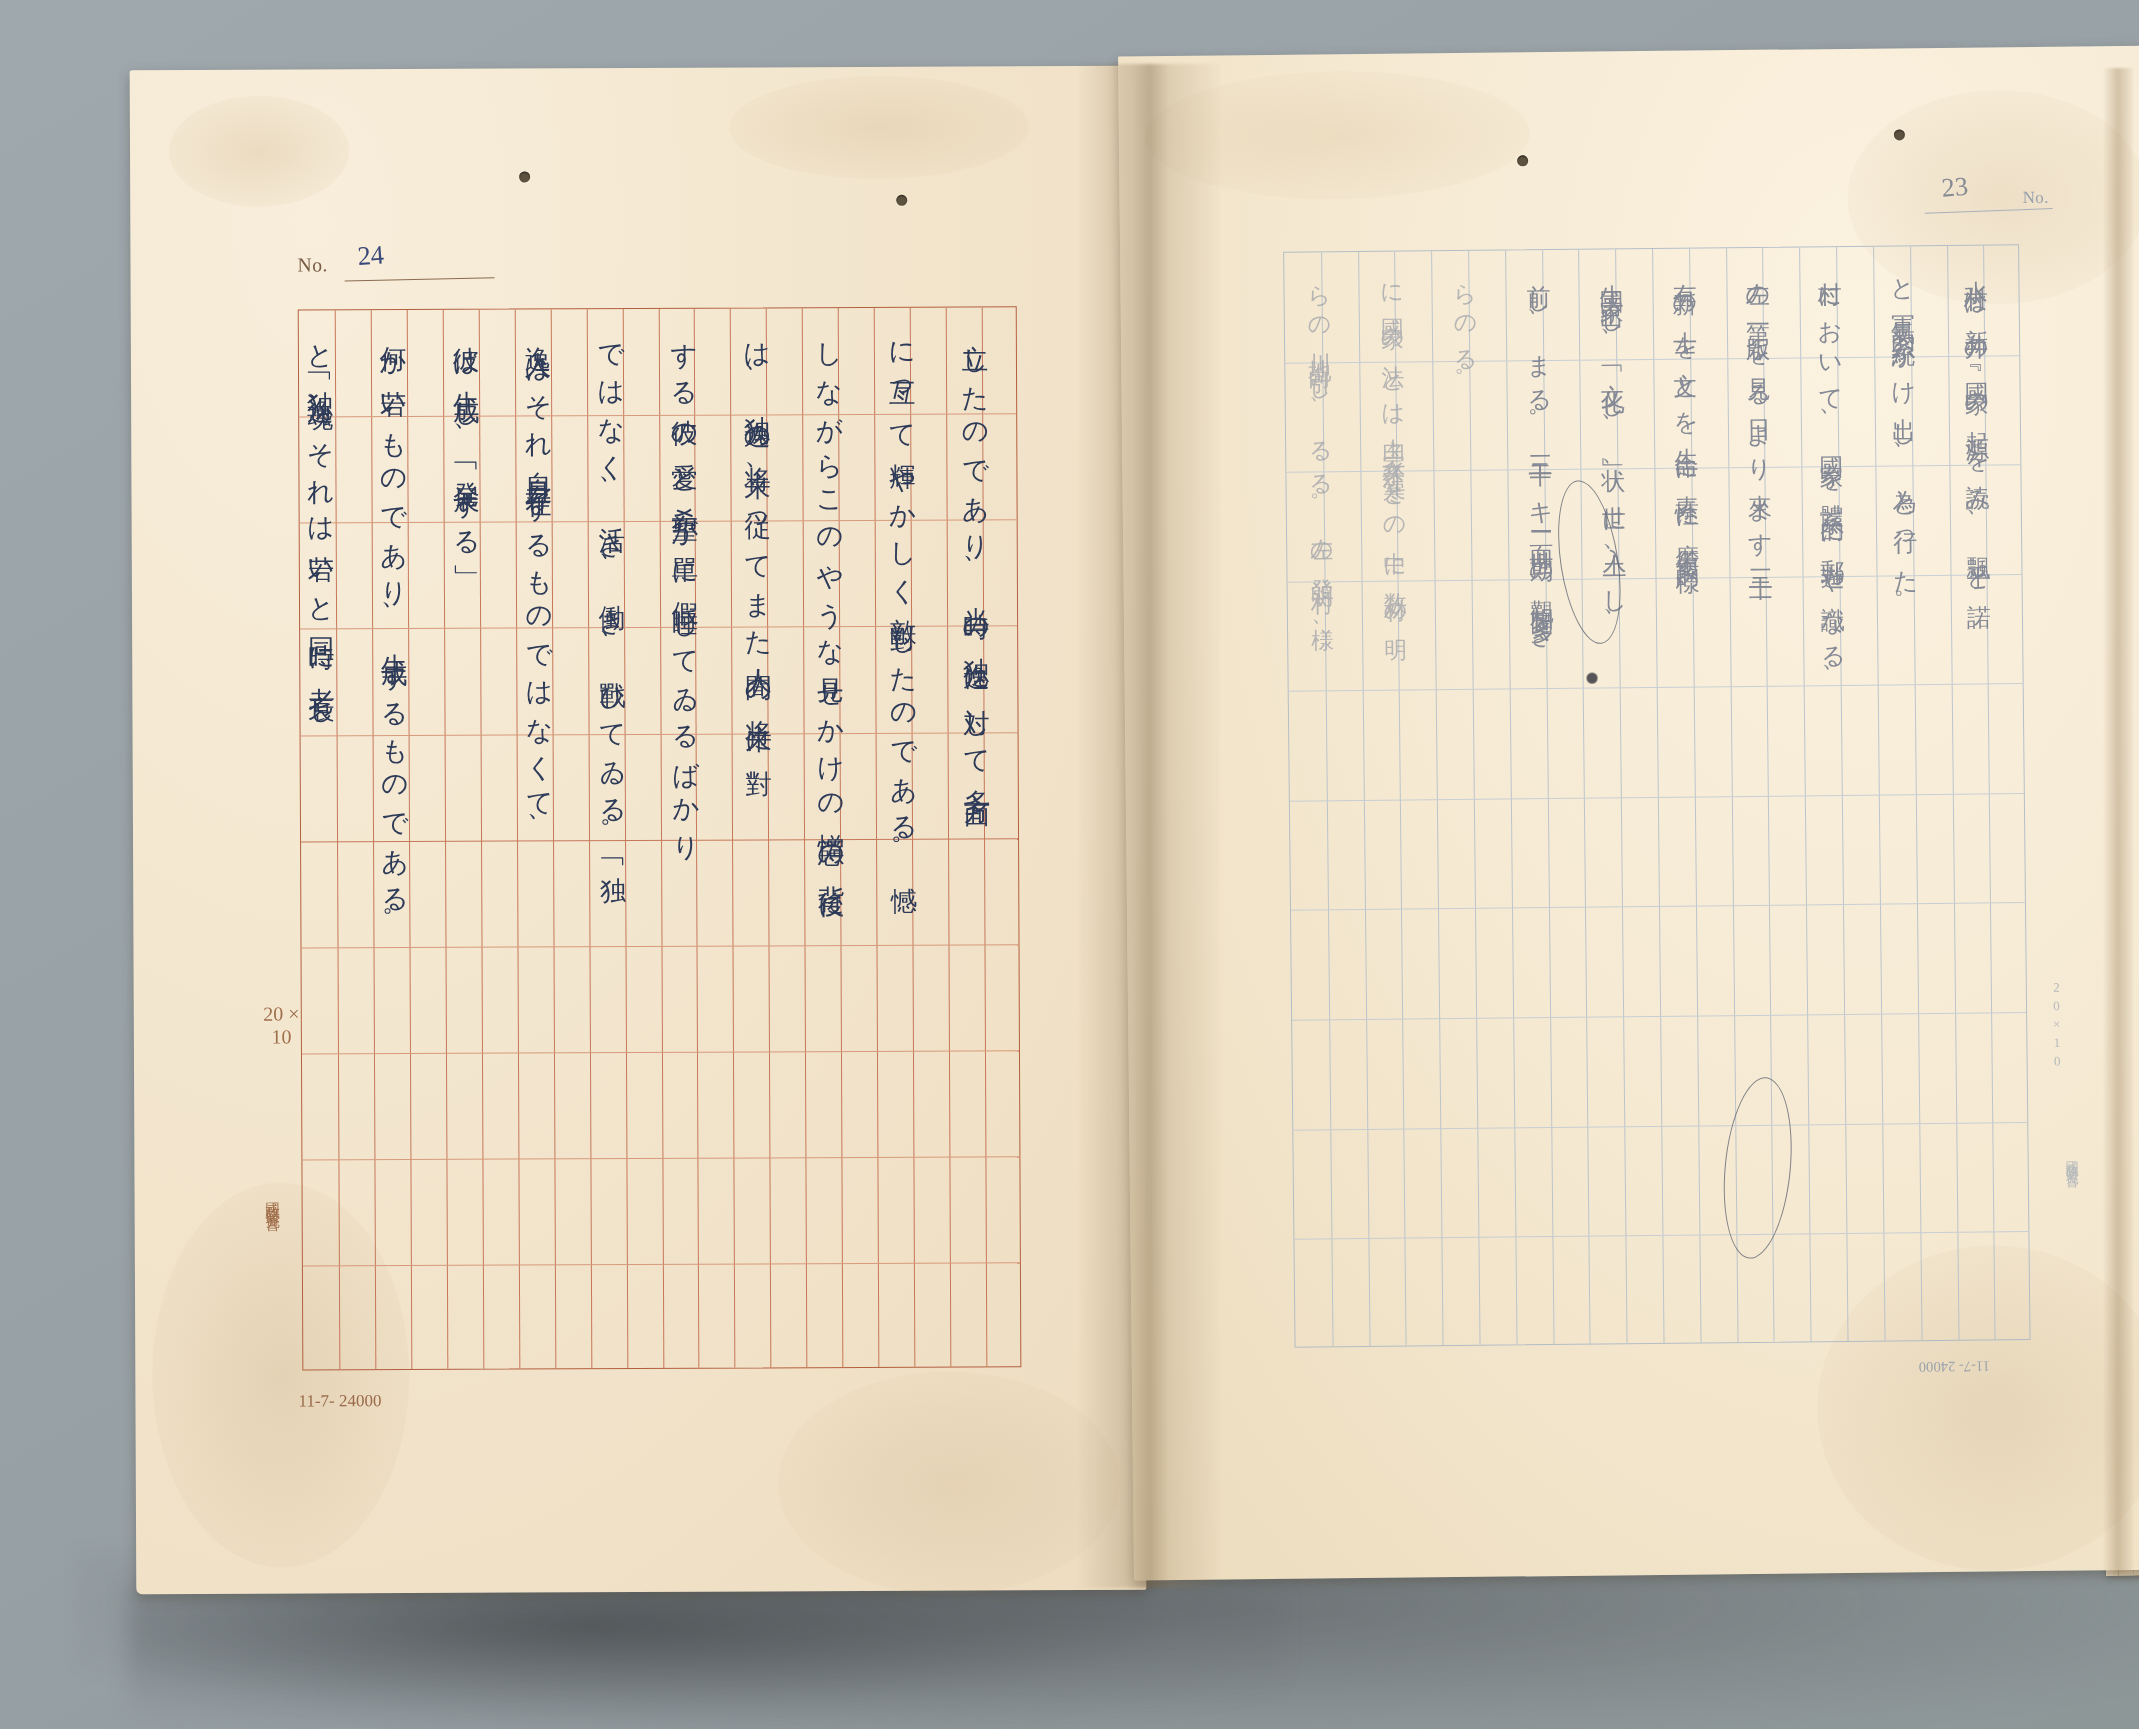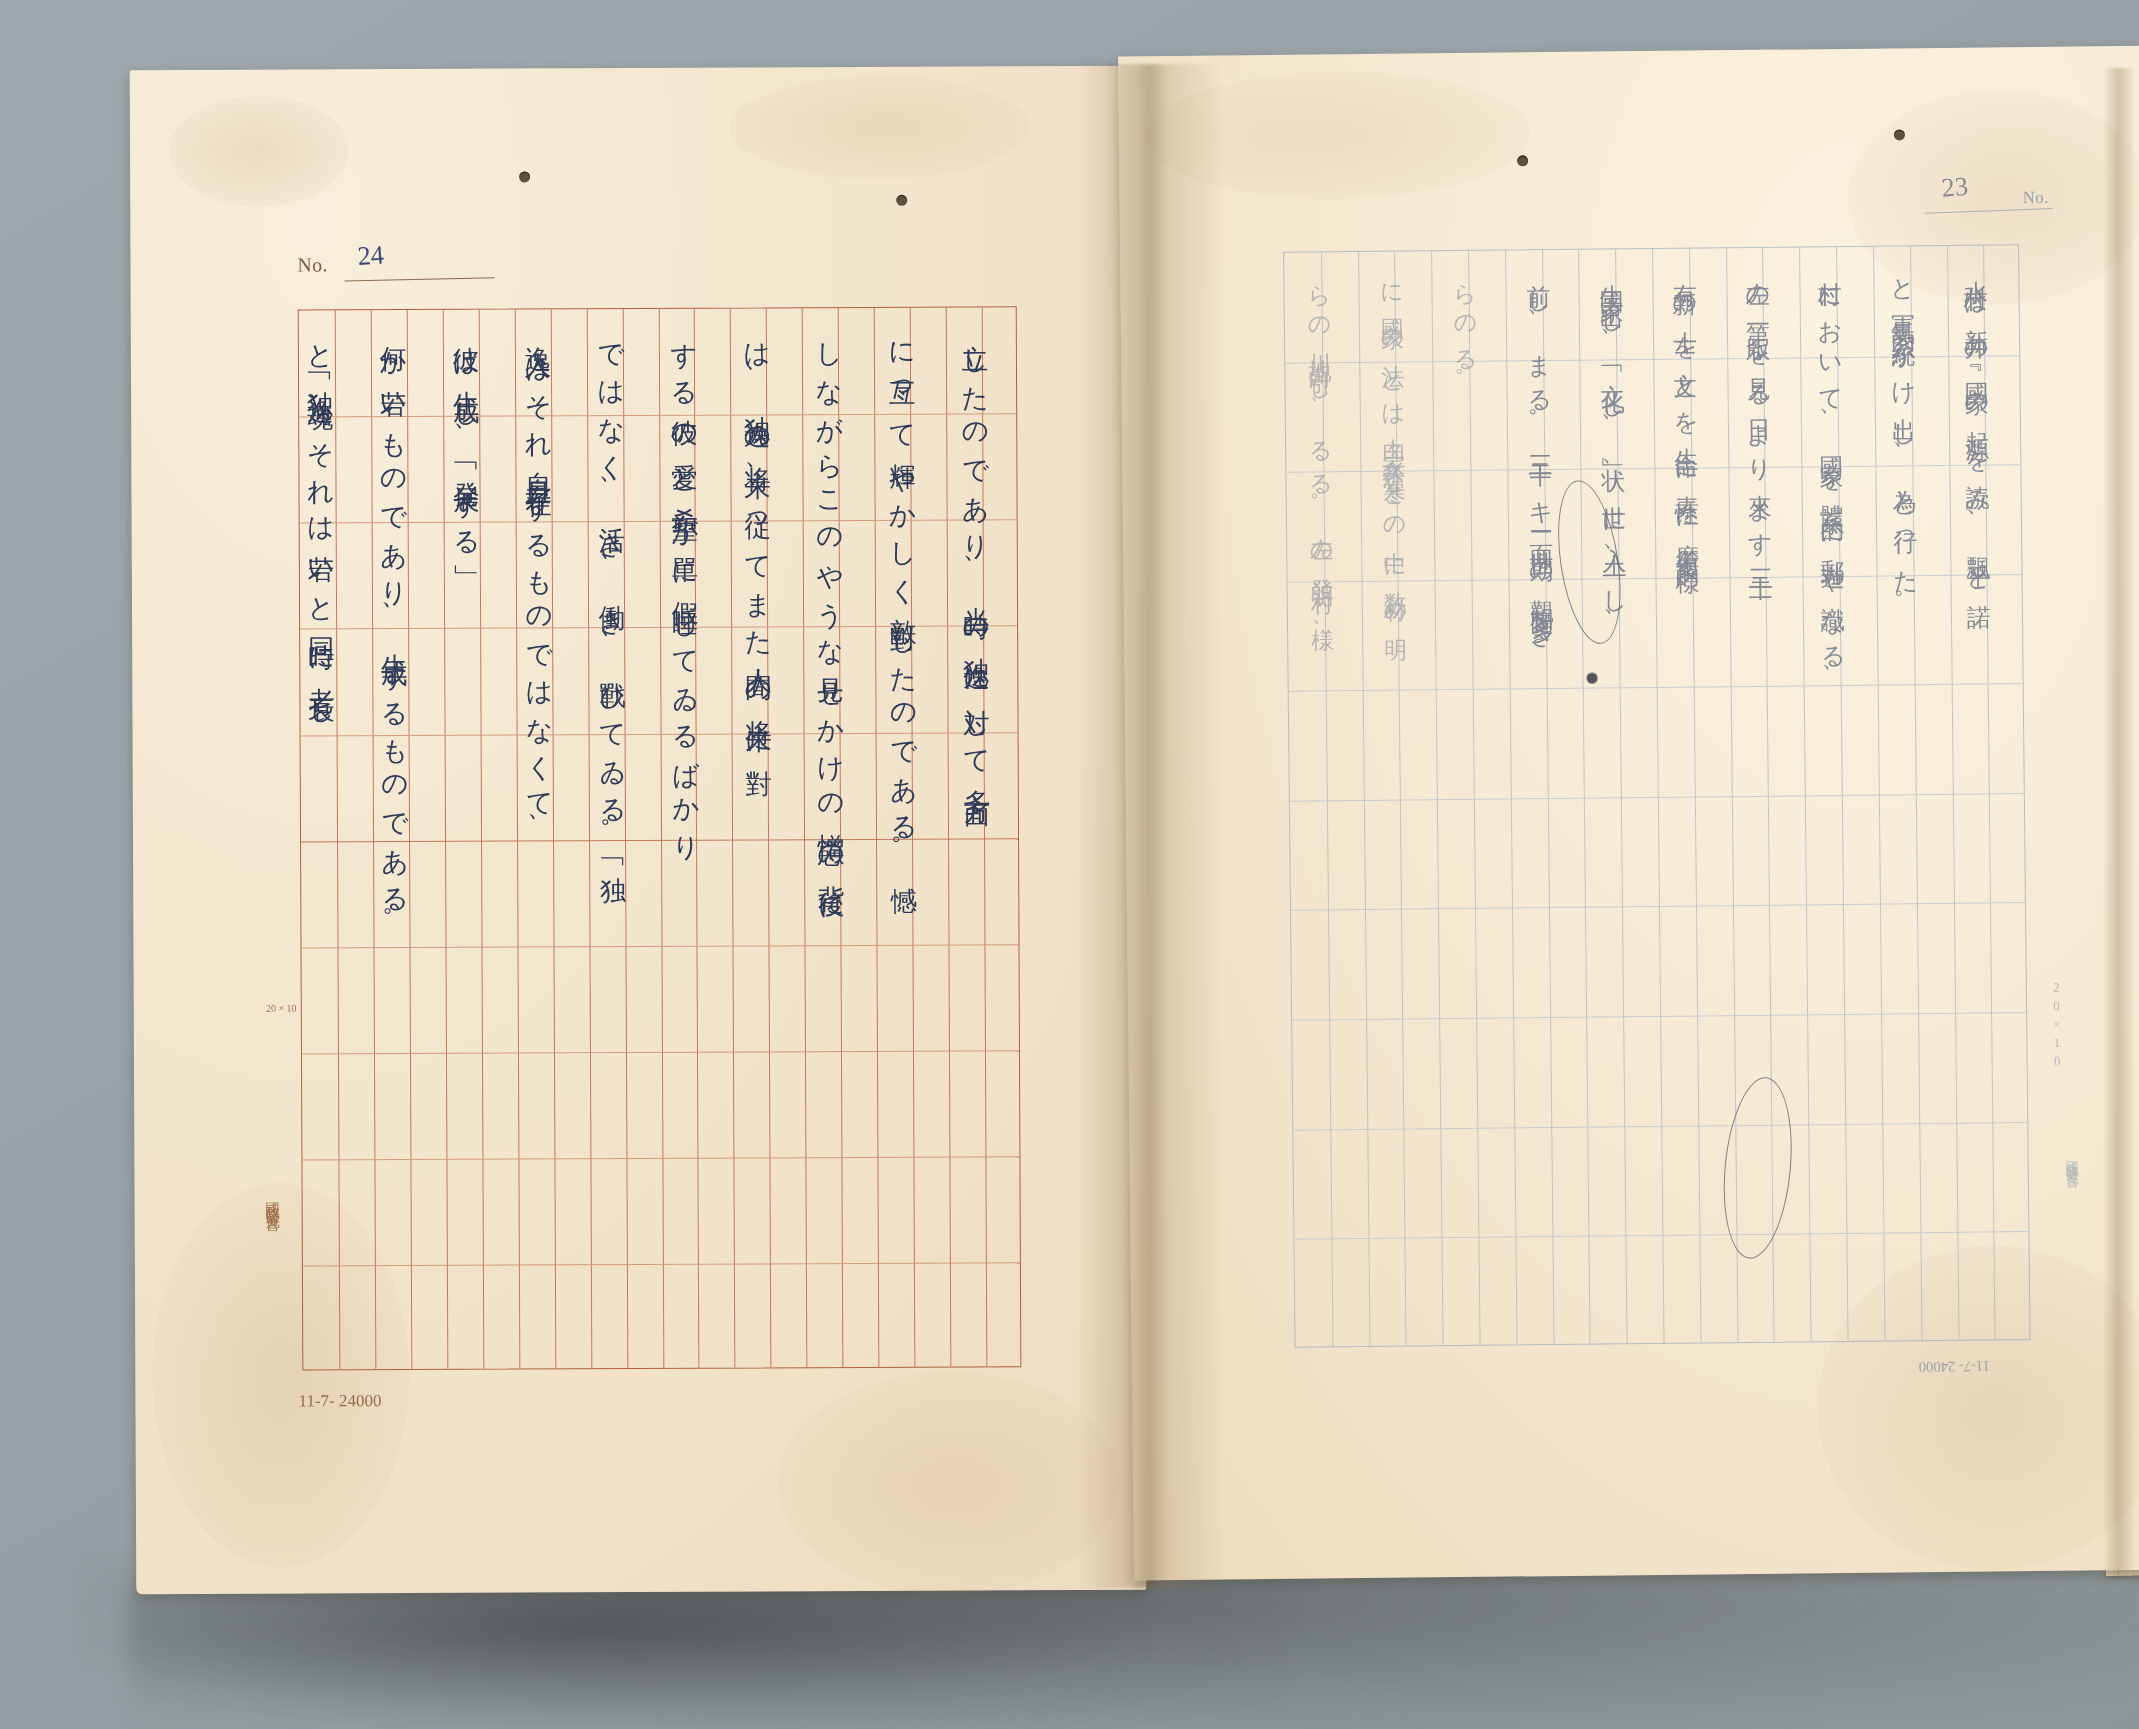--- a/index.html
+++ b/index.html
@@ -219,21 +219,21 @@
     font-family: "Liberation Serif", serif;
     color: #9aa5b2;
     font-size: 13px;
     letter-spacing: 3.4px;
     opacity: 0.7;
   }
   .mark-2010 {
     position: absolute;
     font-family: "Liberation Serif", serif;
     color: #a06f4c;
-    font-size: 10px;
+    font-size: 20px;
     line-height: 1.15;
     text-align: center;
   }
 
   
   .circle-ann {
     position: absolute;
     border: 1.7px solid #5a5f6d;
     border-radius: 50%;
     opacity: 0.75;

